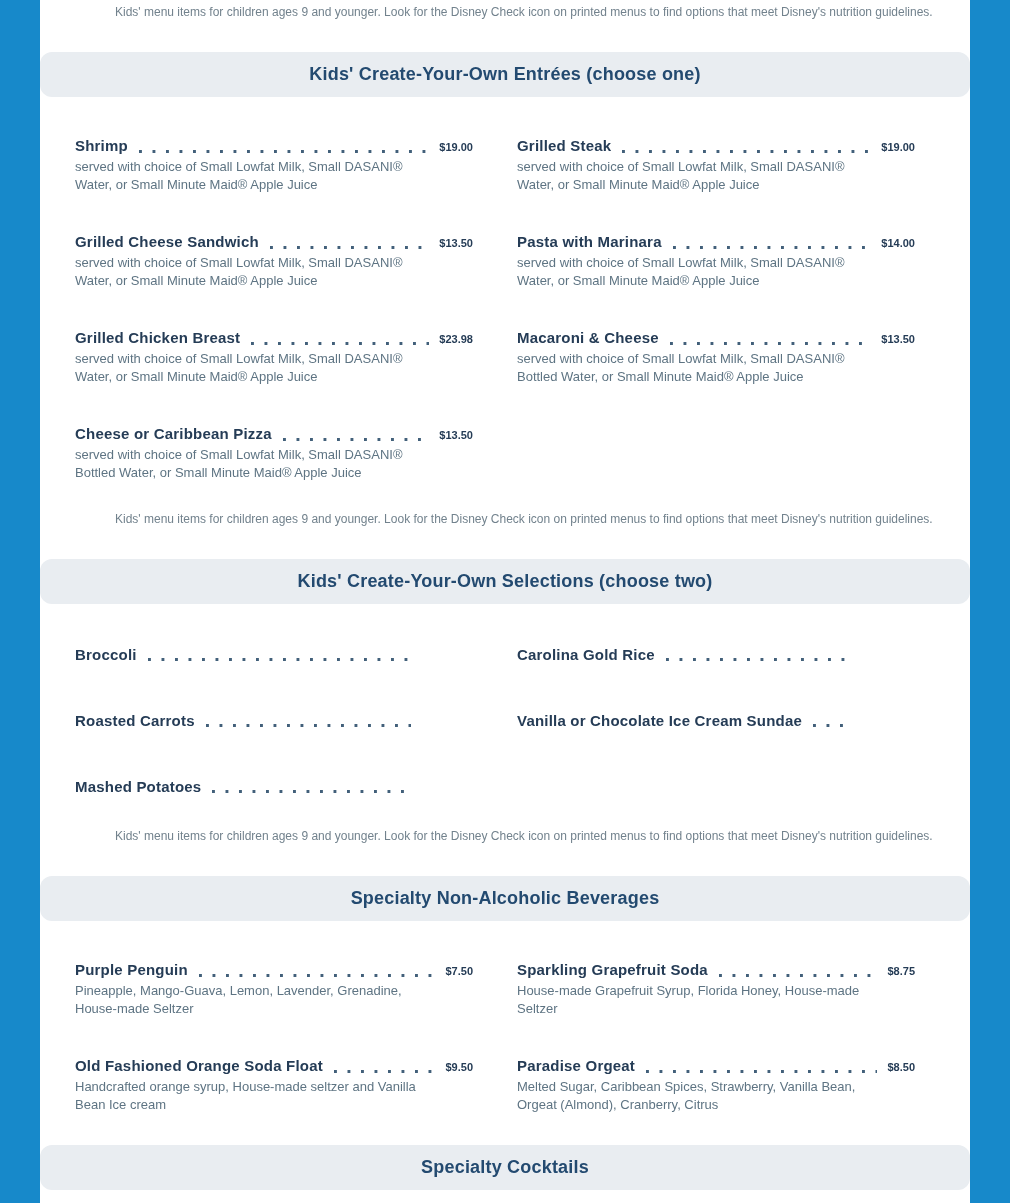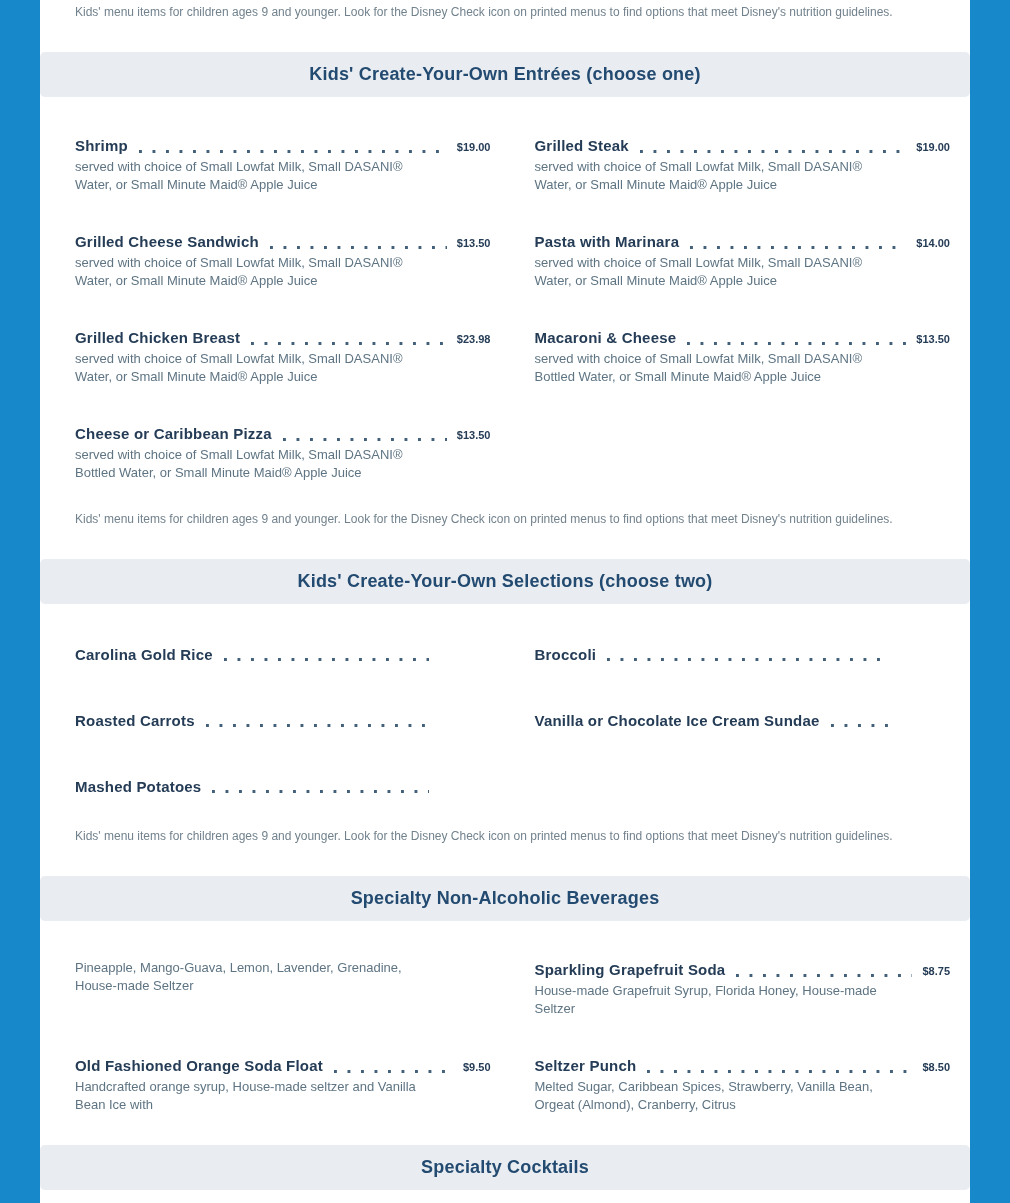--- a/index.html
+++ b/index.html
@@ -1,25 +1,25 @@
 <!DOCTYPE html>
 <html style="--page-background: #1789ca; --content-background: #ffffff; --section-bar: #e9edf1; --heading-text: #234a70; --item-text: #253c56; --description-text: #5e7483; --note-text: #72828d; --leader-dot: #42607a;"><head>
 <meta charset="utf-8">
 <style>
   * { margin:0; padding:0; box-sizing:border-box; }
   html,body { width:1010px; height:1203px; overflow:hidden; }
   body { font-family:"Liberation Sans", sans-serif; }
   .page { width:1010px; height:1203px; background:var(--page-background,#1789ca); overflow:hidden; }
   .content { margin:0 40px; background:var(--content-background,#ffffff); min-height:1280px; }
-  .note { padding:0 35px; font-size:12px; line-height:15px; color:var(--note-text,#72828d); }
+  .note { padding:0 35px; font-size:12px; line-height:15px; color:var(--note-text,#72828d);margin-left:40px; }
   .intro-note { padding-top:5px; }
   .footnote { margin-top:31px; }
-  .section-bar { margin:32px 0 0 0; background:var(--section-bar,#e9edf1); border-radius:5px; padding:13px 4px; text-align:center; }
+  .section-bar { margin:32px 0 0 0; background:var(--section-bar,#e9edf1); border-radius:12px; padding:13px 4px; text-align:center; }
   .section-title { font-size:18px; line-height:19px; font-weight:bold; letter-spacing:.2px; color:var(--heading-text,#234a70); }
-  .items { display:grid; grid-template-columns:1fr 1fr; column-gap:44px; row-gap:38px; padding:38px 20px 0 35px; }
+  .items { display:grid; grid-template-columns:1fr 1fr; column-gap:44px; row-gap:38px; padding:38px 55px 0 35px; }
   .items.selections { row-gap:44px; padding-top:40px; }
   .menu-row { display:flex; align-items:baseline; line-height:22px; }
   .item-name { font-size:15px; font-weight:bold; letter-spacing:.2px; color:var(--item-text,#253c56); white-space:nowrap; }
   .leader { flex:1 1 auto; min-width:18px; height:3px; align-self:flex-end; margin:0 10px 5px 11px;
             background-image:radial-gradient(circle at 1.5px 1.5px, var(--leader-dot,#42607a) 1.5px, rgba(0,0,0,0) 1.6px);
             background-size:13.5px 3px; background-repeat:repeat-x; }
   .price-spacer { width:52px; flex:0 0 auto; }
   .item-price { font-size:11px; font-weight:bold; color:var(--item-text,#253c56); flex:0 0 auto; }
   .item-desc { font-size:13px; line-height:17.5px; color:var(--description-text,#5e7483); max-width:365px; }
 </style>
@@ -93,28 +93,28 @@
       </div>
     </div>
     <p class="note footnote">Kids' menu items for children ages 9 and younger. Look for the Disney Check icon on printed menus to find options that meet Disney's nutrition guidelines.</p>
 
     <div class="section-bar">
       <div class="section-title">Kids' Create-Your-Own Selections (choose two)</div>
     </div>
     <div class="items selections">
       <div class="menu-item">
         <div class="menu-row">
-          <span class="item-name">Carolina Gold Rice</span>
+          <span class="item-name">Broccoli</span>
           <span class="leader"></span>
           <span class="price-spacer"></span>
         </div>
       </div>
       <div class="menu-item">
         <div class="menu-row">
-          <span class="item-name">Broccoli</span>
+          <span class="item-name">Carolina Gold Rice</span>
           <span class="leader"></span>
           <span class="price-spacer"></span>
         </div>
       </div>
       <div class="menu-item">
         <div class="menu-row">
           <span class="item-name">Roasted Carrots</span>
           <span class="leader"></span>
           <span class="price-spacer"></span>
         </div>
@@ -134,41 +134,46 @@
         </div>
       </div>
     </div>
     <p class="note footnote">Kids' menu items for children ages 9 and younger. Look for the Disney Check icon on printed menus to find options that meet Disney's nutrition guidelines.</p>
 
     <div class="section-bar">
       <div class="section-title">Specialty Non-Alcoholic Beverages</div>
     </div>
     <div class="items">
       <div class="menu-item">
+        <div class="menu-row">
+          <span class="item-name">Purple Penguin</span>
+          <span class="leader"></span>
+          <span class="item-price">$7.50</span>
+        </div>
         <p class="item-desc">Pineapple, Mango-Guava, Lemon, Lavender, Grenadine, House-made Seltzer</p>
       </div>
       <div class="menu-item">
         <div class="menu-row">
           <span class="item-name">Sparkling Grapefruit Soda</span>
           <span class="leader"></span>
           <span class="item-price">$8.75</span>
         </div>
         <p class="item-desc">House-made Grapefruit Syrup, Florida Honey, House-made Seltzer</p>
       </div>
       <div class="menu-item">
         <div class="menu-row">
           <span class="item-name">Old Fashioned Orange Soda Float</span>
           <span class="leader"></span>
           <span class="item-price">$9.50</span>
         </div>
-        <p class="item-desc">Handcrafted orange syrup, House-made seltzer and Vanilla Bean Ice with</p>
+        <p class="item-desc">Handcrafted orange syrup, House-made seltzer and Vanilla Bean Ice cream</p>
       </div>
       <div class="menu-item">
         <div class="menu-row">
-          <span class="item-name">Seltzer Punch</span>
+          <span class="item-name">Paradise Orgeat</span>
           <span class="leader"></span>
           <span class="item-price">$8.50</span>
         </div>
         <p class="item-desc">Melted Sugar, Caribbean Spices, Strawberry, Vanilla Bean, Orgeat (Almond), Cranberry, Citrus</p>
       </div>
     </div>
 
     <div class="section-bar">
       <div class="section-title">Specialty Cocktails</div>
     </div>

